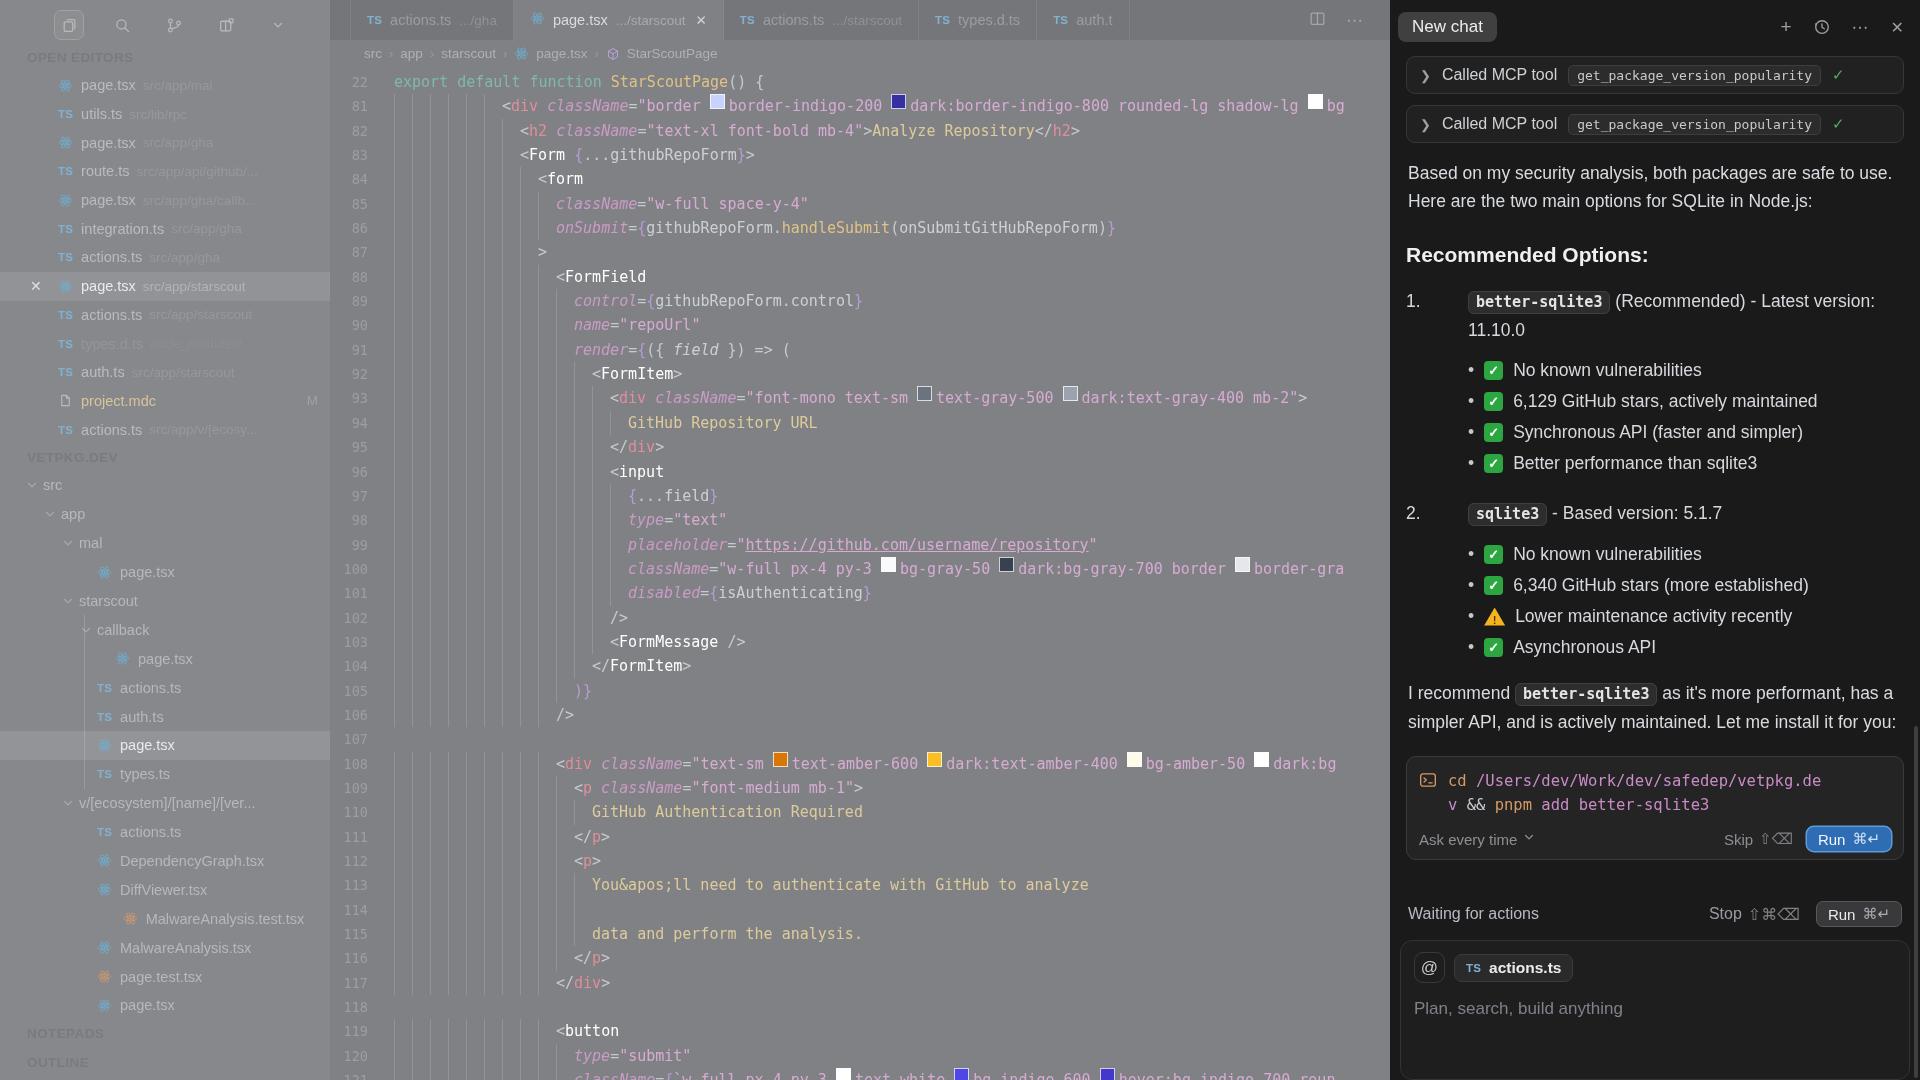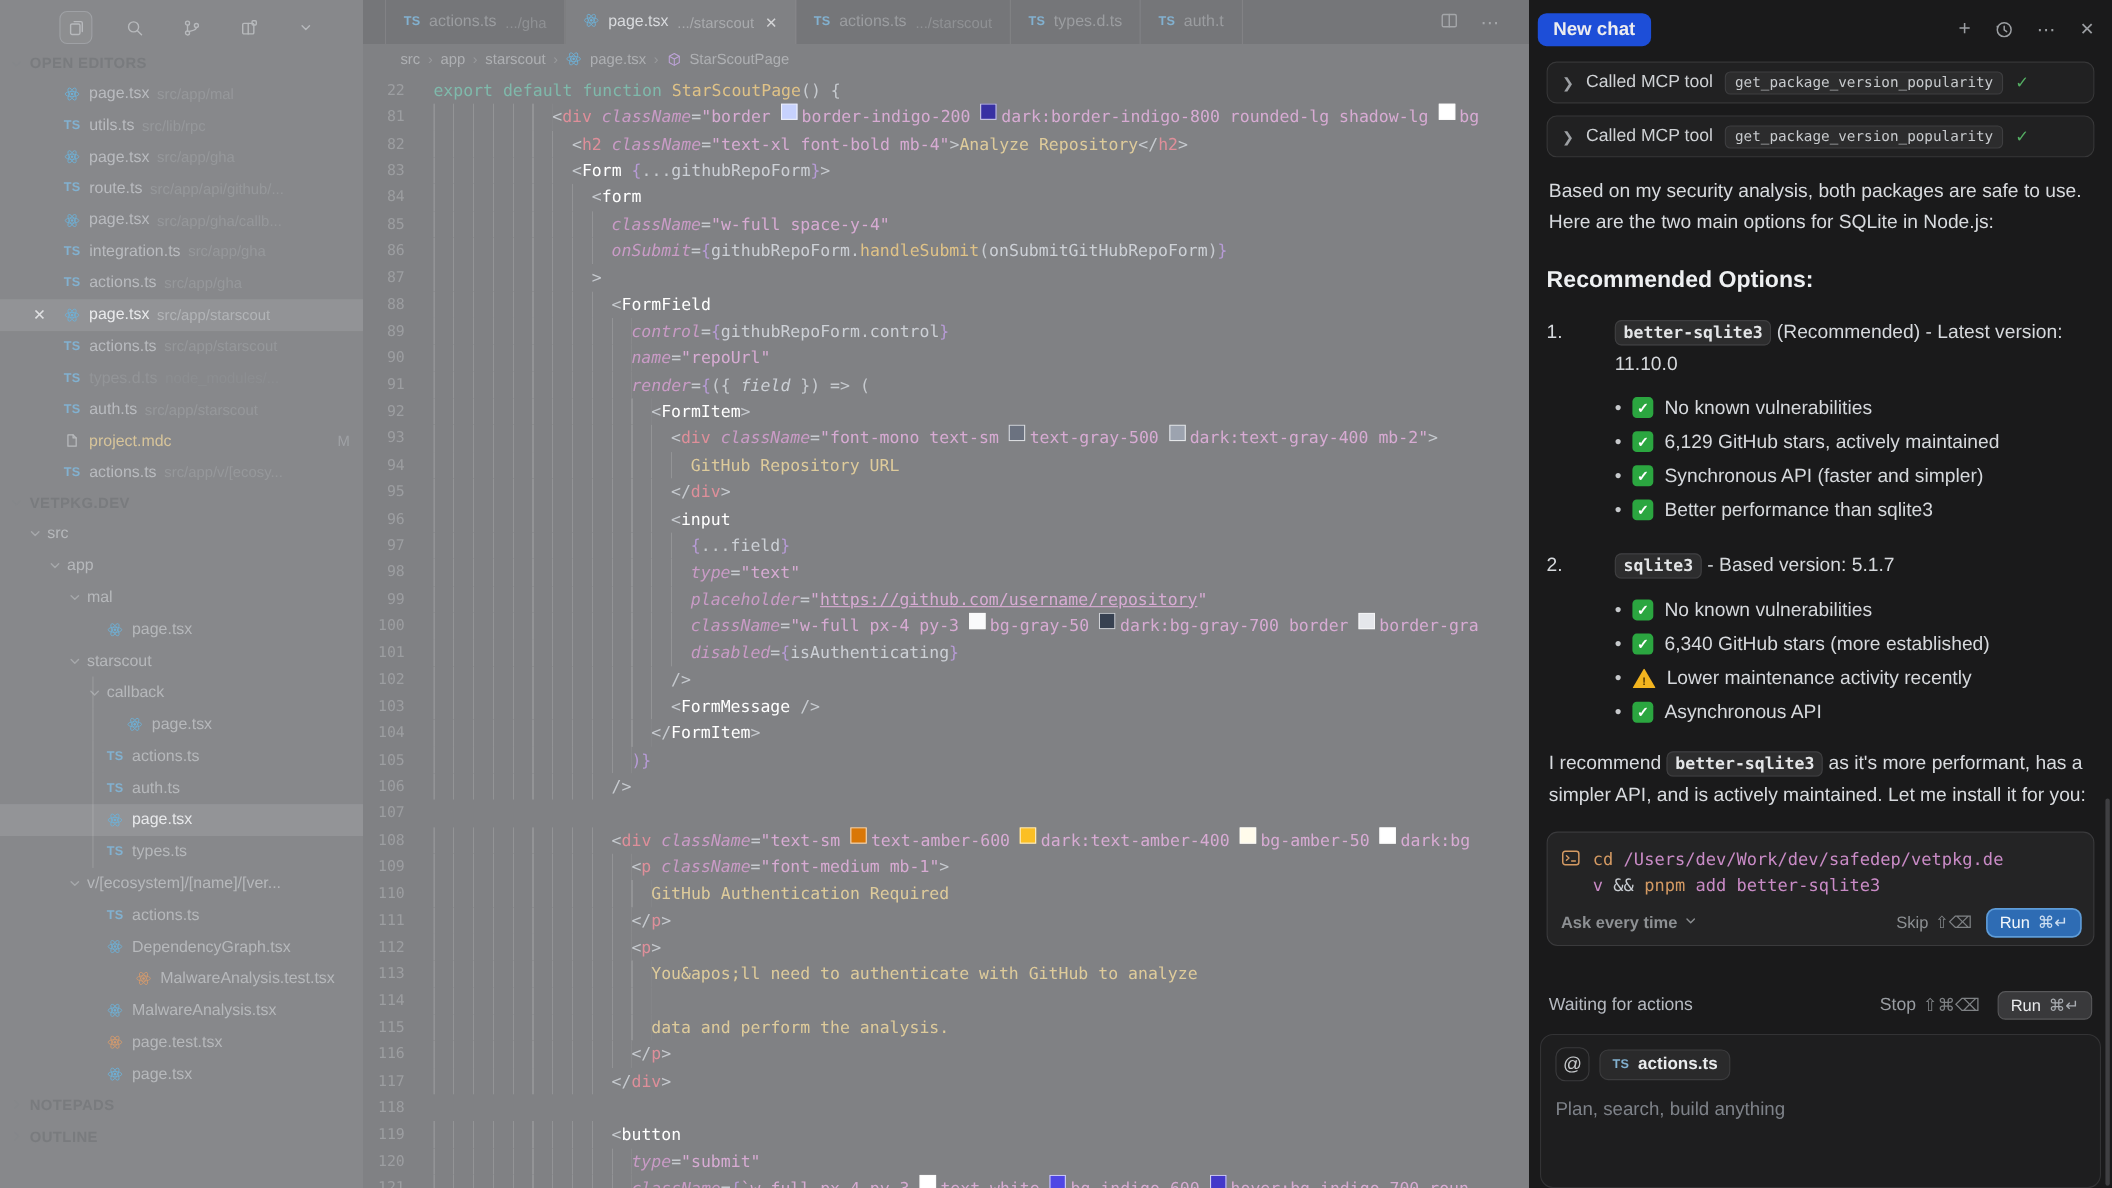--- a/index.html
+++ b/index.html
@@ -71,21 +71,21 @@
   .pu{color:#c6cacf}.br{color:#b79bd6}.id{color:#ccd0d6}
   .fld{color:#ccd0d6;font-style:italic}
   .lk{color:#d7abd3;text-decoration:underline;}
   .sw{display:inline-block;width:13px;height:13px;margin:0 4px -1px 0;
       border:1px solid rgba(250,250,250,.78);}
 
   
   .chat{width:530px;flex:0 0 530px;background:#1a1a1b;color:#d6d9dd;display:flex;
         flex-direction:column;position:relative;overflow:hidden;}
   .chat-head{flex:0 0 38px;display:flex;align-items:center;padding:8px 16px 0 8px;}
-  .title-pill{background:#1d4ed8;border-radius:8px;padding:5px 14px;font-weight:700;
+  .title-pill{background:#404040;border-radius:8px;padding:5px 14px;font-weight:400;
               font-size:17px;color:#ededef;}
   .head-icons{margin-left:auto;display:flex;gap:21px;color:#9b9ea2;align-items:center;}
   .hicon{display:flex;align-items:center;font-size:17px;}
   .chat-scroll{flex:1 1 auto;overflow:hidden;padding:10px 16px 0;}
   .tool-card{height:36px;background:#212122;border:1px solid #373738;border-radius:9px;
              display:flex;align-items:center;gap:11px;padding:0 13px;margin-bottom:11px;
              font-size:16px;color:#cfd2d5;}
   .tool-chev{color:#9da0a4;font-size:13px;}
   .tool-pill{font-family:"DejaVu Sans Mono",monospace;font-size:13px;background:#2c2c2d;
              border:1px solid #3e3e40;border-radius:5px;padding:2px 8px;color:#c7cacd;}
@@ -106,21 +106,21 @@
             display:inline-flex;align-items:flex-end;justify-content:center;font-size:10px;
             color:#4e3400;font-weight:700;flex:0 0 21px;}
   .cmd-card{background:#242425;border:1px solid #3a3a3c;border-radius:10px;margin-top:20px;
             padding:12px 12px 8px;}
   .cmd-row{display:flex;gap:11px;align-items:flex-start;}
   .term-ic{color:#d49a63;margin-top:2px;flex:0 0 auto;}
   .cmd-text{font-family:"DejaVu Sans Mono",monospace;font-size:15.5px;line-height:24px;
             word-break:break-all;max-width:374px;}
   .ck-cmd{color:#d49a63}.ck-arg{color:#c98bc6}.ck-op{color:#c8ccd1}
   .cmd-foot{display:flex;align-items:center;margin-top:10px;font-size:15px;color:#8d9093;}
-  .ask{display:flex;gap:6px;font-weight:bold;}
+  .ask{display:flex;gap:6px;}
   .skip{margin-left:auto;margin-right:14px;display:flex;gap:6px;align-items:center;}
   .keys{color:#7e8184;}
   .run-btn{background:#2e6cb4;box-shadow:0 0 0 1.5px #5e9cd8;border-radius:7px;color:#f3f7fb;
            padding:3px 11px;font-size:15px;display:flex;gap:7px;align-items:center;}
   .run-btn .keys{color:#cfe0f2;}
   .chat-foot{flex:0 0 36px;display:flex;align-items:center;padding:0 18px;font-size:16px;color:#b6bac0;}
   .foot-right{margin-left:auto;display:flex;align-items:center;gap:16px;}
   .stop{display:flex;gap:6px;align-items:center;color:#999da2;}
   .run-gray{background:#39393b;border:1px solid #58585a;border-radius:7px;color:#e8eaec;
             padding:3px 11px;font-size:15px;display:flex;gap:7px;align-items:center;}
@@ -425,20 +425,34 @@
             <svg width="15" height="15" viewBox="0 0 16 16">
               <g fill="none" stroke="currentColor" stroke-width="0.85">
                 <ellipse cx="8" cy="8" rx="6.6" ry="2.55"></ellipse>
                 <ellipse cx="8" cy="8" rx="6.6" ry="2.55" transform="rotate(60 8 8)"></ellipse>
                 <ellipse cx="8" cy="8" rx="6.6" ry="2.55" transform="rotate(120 8 8)"></ellipse>
               </g>
               <circle cx="8" cy="8" r="1.25" fill="currentColor"></circle>
             </svg>
           </span>
           <span>DependencyGraph.tsx</span>
+        </div>
+        <div class="tr-row" style="padding-left: 78px;">
+          <span class="spacer"></span>
+          <span class="fic ric-blue">
+            <svg width="15" height="15" viewBox="0 0 16 16">
+              <g fill="none" stroke="currentColor" stroke-width="0.85">
+                <ellipse cx="8" cy="8" rx="6.6" ry="2.55"></ellipse>
+                <ellipse cx="8" cy="8" rx="6.6" ry="2.55" transform="rotate(60 8 8)"></ellipse>
+                <ellipse cx="8" cy="8" rx="6.6" ry="2.55" transform="rotate(120 8 8)"></ellipse>
+              </g>
+              <circle cx="8" cy="8" r="1.25" fill="currentColor"></circle>
+            </svg>
+          </span>
+          <span>DiffViewer.tsx</span>
         </div>
         <div class="tr-row" style="padding-left: 78px; justify-content: center;">
           <span class="spacer"></span>
           <span class="fic ric-orange">
             <svg width="15" height="15" viewBox="0 0 16 16">
               <g fill="none" stroke="currentColor" stroke-width="0.85">
                 <ellipse cx="8" cy="8" rx="6.6" ry="2.55"></ellipse>
                 <ellipse cx="8" cy="8" rx="6.6" ry="2.55" transform="rotate(60 8 8)"></ellipse>
                 <ellipse cx="8" cy="8" rx="6.6" ry="2.55" transform="rotate(120 8 8)"></ellipse>
               </g>

